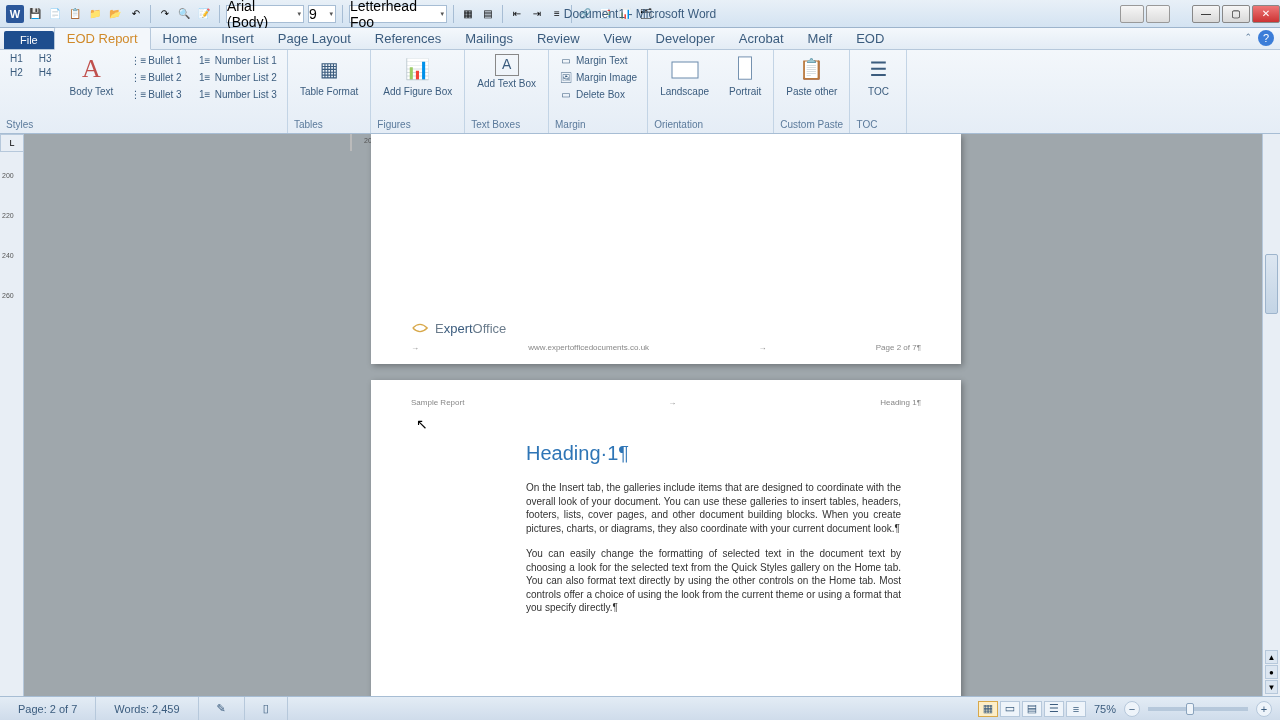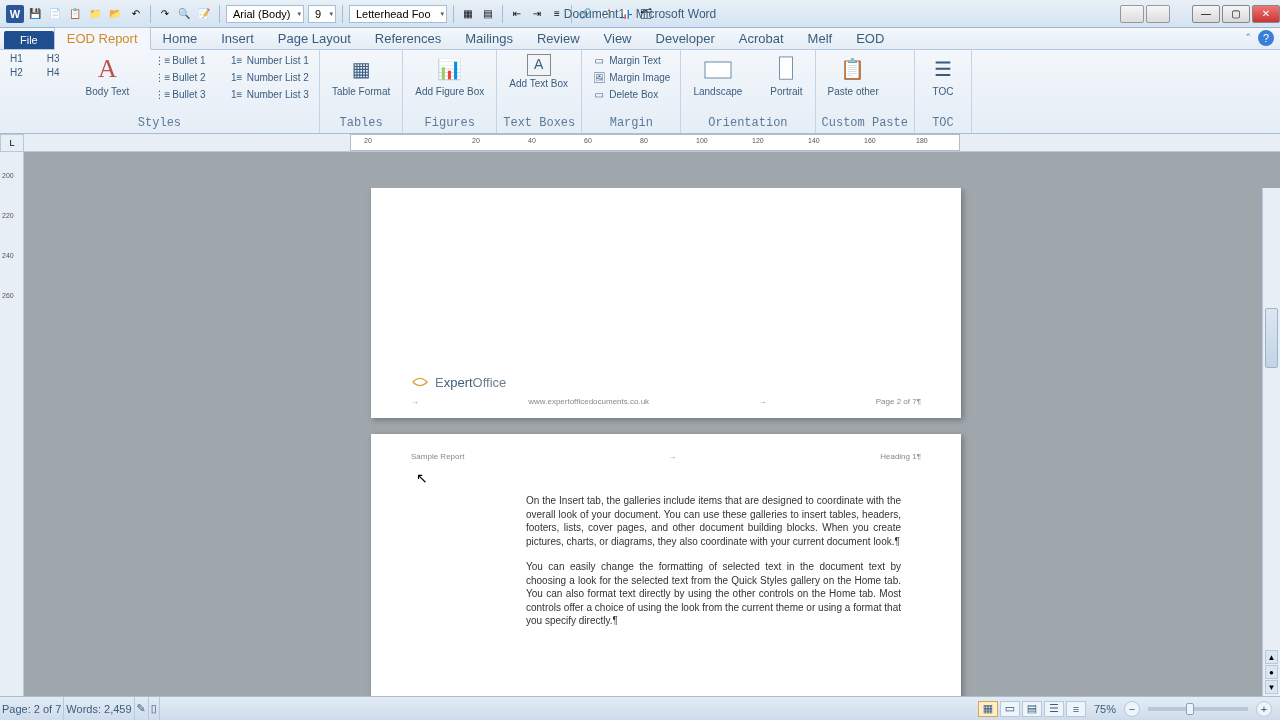--- a/index.html
+++ b/index.html
@@ -4,55 +4,55 @@
 <style>
 * { margin: 0; padding: 0; box-sizing: border-box; font-family: "Segoe UI", Tahoma, sans-serif; }
 body { background: #fff; overflow: hidden; width: 1280px; height: 720px; position: relative; }
 
 
 .titlebar { height: 28px; background: linear-gradient(#e8f0f7,#d4e3f2); display: flex; align-items: center; border-bottom: 1px solid #9db4cc; position: relative; }
 .qat { display: flex; align-items: center; gap: 4px; padding: 0 6px; }
 .qat-icon { width: 16px; height: 16px; display: flex; align-items: center; justify-content: center; font-size: 10px; }
 .wicon { width: 18px; height: 18px; background: #2b579a; color: #fff; font-size: 11px; font-weight: bold; display: flex; align-items: center; justify-content: center; border-radius: 2px; }
 .qat-sep { width: 1px; height: 18px; background: #a7bdd4; margin: 0 2px; }
-.font-box { background: #fff; border: 1px solid #a7bdd4; height: 18px; font-size: 11px; padding: 0 12px 0 6px; display: flex; align-items: center; position: relative; text-align: right; }
+.font-box { background: #fff; border: 1px solid #a7bdd4; height: 18px; font-size: 14px; padding: 0 12px 0 0; display: flex; align-items: center; position: relative; }
 .font-box::after { content: "▾"; position: absolute; right: 2px; font-size: 7px; color: #555; }
 .title-text { position: absolute; left: 50%; transform: translateX(-50%); font-size: 12px; color: #3b5c7e; }
 .win-ctrl { position: absolute; right: 0; display: flex; }
 .win-btn { width: 28px; height: 18px; border: 1px solid #888; margin-left: 2px; background: linear-gradient(#f6f6f6,#d9d9d9); font-size: 10px; display: flex; align-items: center; justify-content: center; border-radius: 2px; }
 .win-btn.close { background: linear-gradient(#e77,#c33); color: #fff; }
 .extra-btns { position: absolute; right: 110px; display: flex; gap: 2px; }
 .extra-btn { width: 24px; height: 18px; border: 1px solid #999; background: linear-gradient(#f6f6f6,#ddd); border-radius: 2px; }
 
 
 .tabs { height: 22px; background: linear-gradient(#f4f8fc,#e3ecf5); display: flex; align-items: flex-end; border-bottom: 1px solid #b6c8db; padding-left: 4px; position: relative; }
 .file-tab { background: #1e4e8e; color: #fff; padding: 3px 16px; font-size: 11px; border-radius: 2px 2px 0 0; margin-right: 0; }
 .tab { padding: 3px 12px; font-size: 13px; color: #3b5c7e; cursor: pointer; }
 .tab.active { background: #f3f7fb; border: 1px solid #b6c8db; border-bottom: 1px solid #f3f7fb; border-radius: 2px 2px 0 0; margin-bottom: -1px; color: #d08a2a; }
 .help-icon { position: absolute; right: 6px; top: 2px; width: 16px; height: 16px; background: #3b7dd8; color: #fff; border-radius: 50%; font-size: 11px; display: flex; align-items: center; justify-content: center; }
 .collapse-icon { position: absolute; right: 28px; top: 4px; font-size: 9px; color: #5b7a9b; }
 
 
 .ribbon { height: 84px; background: linear-gradient(#f3f7fb,#e5edf6); border-bottom: 1px solid #a7bdd4; display: flex; }
 .group { border-right: 1px solid #c3d4e5; padding: 2px 6px; display: flex; flex-direction: column; justify-content: space-between; }
-.group-label { font-size: 12px; color: #5b7a9b; text-align: center; padding-bottom: 1px; font-family: Liberation Mono, monospace; }
-.group-body { flex: 1; display: flex; align-items: flex-start; gap: 16px; }
+.group-label { font-size: 10px; color: #5b7a9b; padding-bottom: 1px; }
+.group-body { flex: 1; display: flex; align-items: flex-start; gap: 8px; }
 .hbtn { font-size: 10px; color: #3b5c7e; padding: 1px 4px; cursor: pointer; display: flex; align-items: center; gap: 3px; white-space: nowrap; }
 .hbtn .ico { width: 14px; height: 14px; display: inline-flex; align-items: center; justify-content: center; font-size: 10px; }
 .vstack { display: flex; flex-direction: column; gap: 1px; }
 .big-btn { display: flex; flex-direction: column; align-items: center; justify-content: center; font-size: 10px; color: #3b5c7e; padding: 2px 6px; cursor: pointer; text-align: center; line-height: 1.1; }
 .big-btn .bico { width: 32px; height: 30px; margin-bottom: 2px; display: flex; align-items: center; justify-content: center; font-size: 20px; }
 .big-btn .bico svg { width: 28px; height: 26px; }
 
 
 .workspace { position: absolute; top: 134px; left: 0; right: 0; bottom: 24px; background: #9FA7AC; display: flex; }
 .ruler-corner { width: 24px; height: 18px; background: #e8eef5; border: 1px solid #b6c8db; font-size: 9px; display: flex; align-items: center; justify-content: center; }
 .vruler { width: 24px; background: #e8eef5; border-right: 1px solid #b6c8db; position: relative; }
 .vruler .tick { position: absolute; left: 2px; font-size: 7px; color: #555; }
-.hruler-wrap { flex: 1; display: flex; flex-direction: column; gap: 36px; }
+.hruler-wrap { flex: 1; display: flex; flex-direction: row; }
 .hruler { height: 18px; background: #e8eef5; border-bottom: 1px solid #b6c8db; position: relative; margin-left: 0; }
 .hruler-inner { position: absolute; left: 326px; right: 320px; top: 0; bottom: 0; background: #fff; border: 1px solid #bbb; }
 .hruler .tick { position: absolute; top: 3px; font-size: 7px; color: #555; }
 .doc-area { flex: 1; overflow: hidden; position: relative; }
 .scrollbar-v { position: absolute; right: 0; top: 0; bottom: 0; width: 18px; background: #e8eef5; border-left: 1px solid #b6c8db; }
 .scroll-thumb { position: absolute; left: 2px; right: 2px; top: 120px; height: 60px; background: linear-gradient(#dce6f1,#c3d4e5); border: 1px solid #9db4cc; border-radius: 2px; }
 .scroll-arrows { position: absolute; bottom: 2px; left: 2px; right: 2px; display: flex; flex-direction: column; gap: 1px; }
 .sarr { height: 14px; background: #dce6f1; border: 1px solid #b6c8db; font-size: 8px; display: flex; align-items: center; justify-content: center; }
 
 
@@ -66,21 +66,21 @@
 .logo-text b { color: #3b5c7e; font-weight: normal; }
 .footer-line { display: flex; justify-content: space-between; font-size: 8px; color: #888; }
 .header-area { position: absolute; top: 18px; left: 40px; right: 40px; display: flex; justify-content: space-between; font-size: 8px; color: #888; }
 .body-area { position: absolute; top: 60px; left: 155px; right: 60px; font-size: 10px; color: #333; line-height: 1.35; }
 .body-area h1 { font-size: 20px; color: #2e75b6; font-weight: normal; margin-bottom: 14px; }
 .body-area p { margin-bottom: 12px; text-align: justify; }
 .cursor { position: absolute; top: 282px; left: 392px; font-size: 14px; pointer-events: none; }
 
 
 .statusbar { position: absolute; bottom: 0; left: 0; right: 0; height: 24px; background: linear-gradient(#e3ecf5,#cfdceb); border-top: 1px solid #a7bdd4; display: flex; align-items: center; font-size: 11px; color: #3b5c7e; }
-.status-seg { padding: 0 2px; border-right: 1px solid #b6c8db; height: 100%; display: flex; align-items: center; }
+.status-seg { padding: 0 18px; border-right: 1px solid #b6c8db; height: 100%; display: flex; align-items: center; }
 .status-right { margin-left: auto; display: flex; align-items: center; gap: 2px; padding-right: 8px; }
 .view-btn { width: 20px; height: 16px; border: 1px solid #b6c8db; background: #eef4fa; display:flex; align-items:center; justify-content:center; }
 .view-btn.active { background: #fdeec8; border-color:#d8a84a; }
 .zoom-track { width: 100px; height: 4px; background: #b6c8db; position: relative; margin: 0 6px; }
 .zoom-thumb { position: absolute; top: -4px; left: 38px; width: 8px; height: 12px; background: #eef4fa; border: 1px solid #8aa3bd; border-radius: 2px; }
 .zoom-btn { width: 16px; height: 16px; border: 1px solid #b6c8db; background: #eef4fa; border-radius: 8px; font-size: 11px; display: flex; align-items: center; justify-content: center; }
 </style>
 </head>
 <body>
 
@@ -326,20 +326,21 @@
           </div>
         </div>
       </div>
       <div class="page page2">
         <div class="header-area">
           <span>Sample Report</span>
             <span>→</span>
             <span>Heading 1¶</span>
         </div>
         <div class="body-area">
+          <h1>Heading·1¶</h1>
           <p>On the Insert tab, the galleries include items that are designed to coordinate with the overall look of your document. You can use these galleries to insert tables, headers, footers, lists, cover pages, and other document building blocks. When you create pictures, charts, or diagrams, they also coordinate with your current document look.¶</p>
           <p>You can easily change the formatting of selected text in the document text by choosing a look for the selected text from the Quick Styles gallery on the Home tab. You can also format text directly by using the other controls on the Home tab. Most controls offer a choice of using the look from the current theme or using a format that you specify directly.¶</p>
         </div>
       </div>
       <div class="cursor">↖</div>
       <div class="scrollbar-v">
         <div class="scroll-thumb"></div>
         <div class="scroll-arrows">
           <div class="sarr">▲</div>
           <div class="sarr">●</div>

